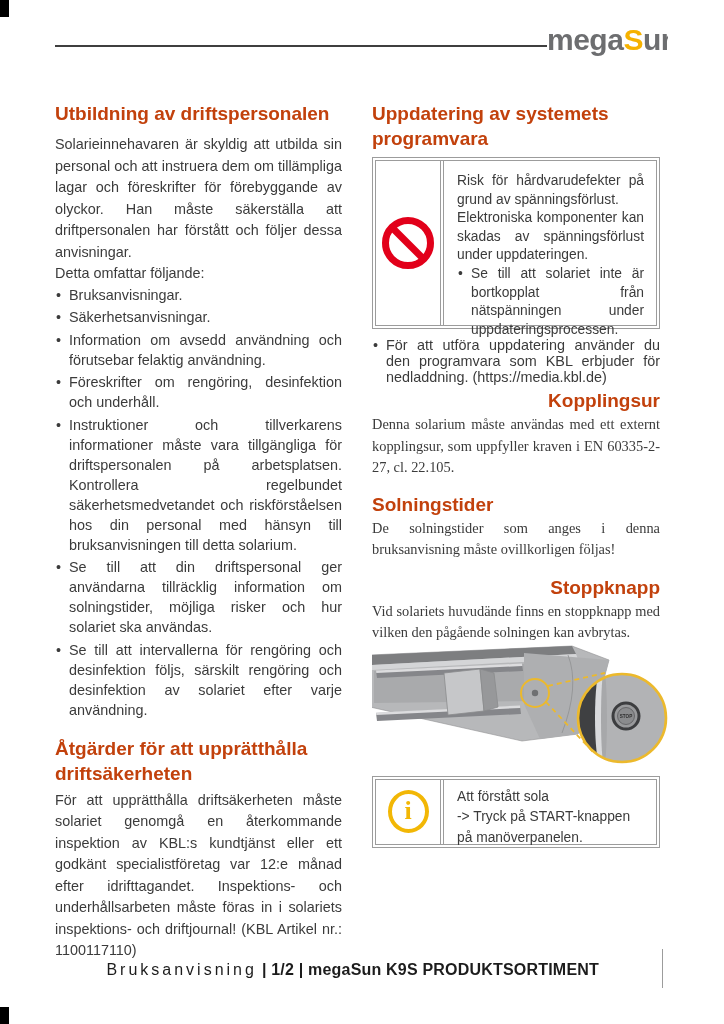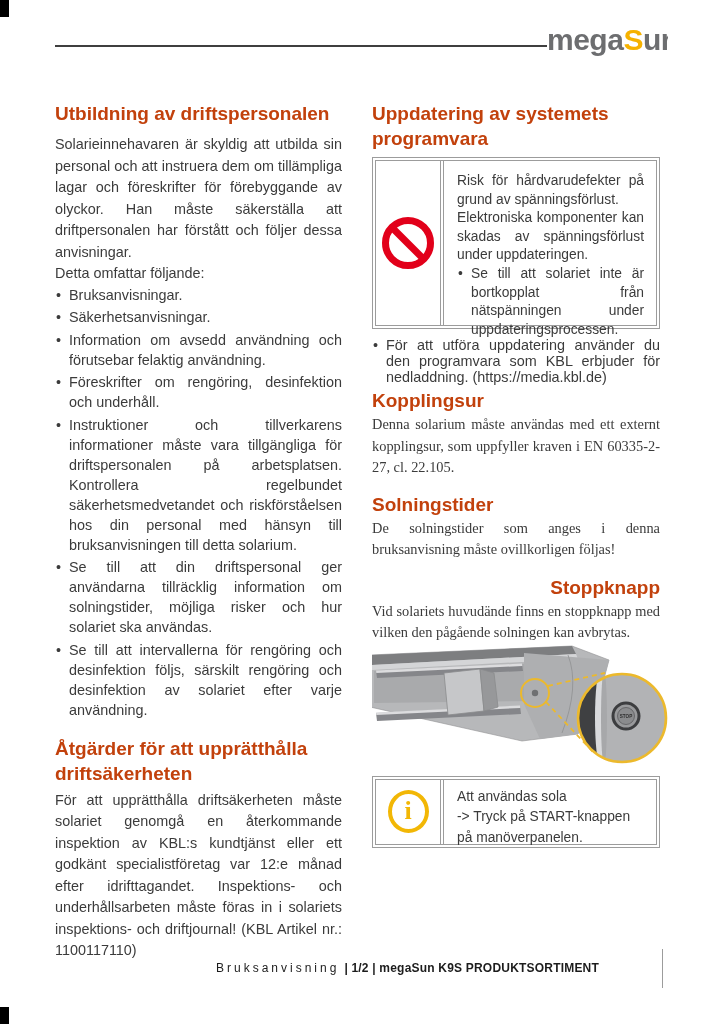--- a/index.html
+++ b/index.html
@@ -24,21 +24,21 @@
 
   h2 { margin:0; color:#c2410c; font-size:19px; line-height:25px; font-weight:700; }
   p  { margin:0; font-size:14.4px; line-height:21.5px; text-align:justify; }
   ul { list-style:none; margin:0; padding:0; }
   li { position:relative; padding-left:14px; font-size:14.4px; line-height:16px;
        text-align:justify; margin-bottom:3px; }
   li::before { content:"•"; position:absolute; left:1px; color:#3b3b3b; }
   .col-l li { line-height:20px; margin-bottom:2.5px; }
 
   .mt3{margin-top:1px;font-family:Liberation Serif, serif;} .mt4{margin-top:4px;} .mt6{margin-top:6px;} .mt8{margin-top:8px;}
-  .mt12{margin-top:2px;} .mt13{margin-top:13px;} .mt14{margin-top:14px;text-align:right;} .mt16{margin-top:16px;}
+  .mt12{margin-top:2px;text-align:right;} .mt13{margin-top:13px;} .mt14{margin-top:14px;text-align:right;} .mt16{margin-top:16px;}
 
   
   .xbox { border:1px solid #9c9c9c; padding:2px; }
   .xbox-in { border:1px solid #9c9c9c; display:flex; align-items:stretch; }
   .cell-icon { width:64px; flex:0 0 64px; display:flex; align-items:center; justify-content:center;
                border-right:1px solid #9c9c9c; }
   .cell-text { flex:1; border-left:1px solid #9c9c9c; margin-left:2px; padding:11px 12px 8px 13px; }
   .cell-text p { font-size:13.8px; line-height:18.6px; }
   .cell-text li { font-size:13.8px; line-height:18.6px; margin:0; }
   .warn .xbox-in { height:164px; }
@@ -53,21 +53,21 @@
 
   
   .i-icon { width:33px; height:33px; border:4px solid #f2b705; border-radius:50%;
             display:flex; align-items:center; justify-content:center;
             font-family:"Liberation Serif", serif; font-weight:700; font-size:26px;
             color:#f2b705; line-height:1; padding-bottom:2px; box-sizing:content-box; }
 
   .machine { width:296px; height:124px; position:relative; }
 
   
-  .footer-text { position:absolute; top:961px; right:69px; font-size:12px; color:#1c1c1c; white-space:nowrap; }
+  .footer-text { position:absolute; top:961px; right:69px; font-size:16px; color:#1c1c1c; white-space:nowrap; }
   .ft-light { letter-spacing:3px; font-weight:400; }
   .ft-bold  { font-weight:700; letter-spacing:0.2px; margin-left:5px; }
   .pg-rule { position:absolute; left:662px; top:949px; width:1px; height:39px; background:#9c9c9c; }
   .pg-num  { position:absolute; left:670px; top:960px; font-size:15px; font-weight:700; color:#9a9a9a; }
 </style>
 </head>
 <body>
 
 <div class="page">
 
@@ -167,21 +167,21 @@
         </g>
       </svg>
     </div>
 
     <div class="xbox info mt8">
       <div class="xbox-in">
         <div class="cell-icon">
           <div class="i-icon">i</div>
         </div>
         <div class="cell-text">
-          <p>Att användas sola</p>
+          <p>Att förstått sola</p>
           <p>-&gt; Tryck på START-knappen på manöverpanelen.</p>
         </div>
       </div>
     </div>
   </div>
 
   <div class="footer-text"><span class="ft-light">Bruksanvisning</span><span class="ft-bold">| 1/2 | megaSun K9S PRODUKTSORTIMENT</span></div>
   <div class="pg-rule"></div>
   <div class="pg-num">11</div>
 

